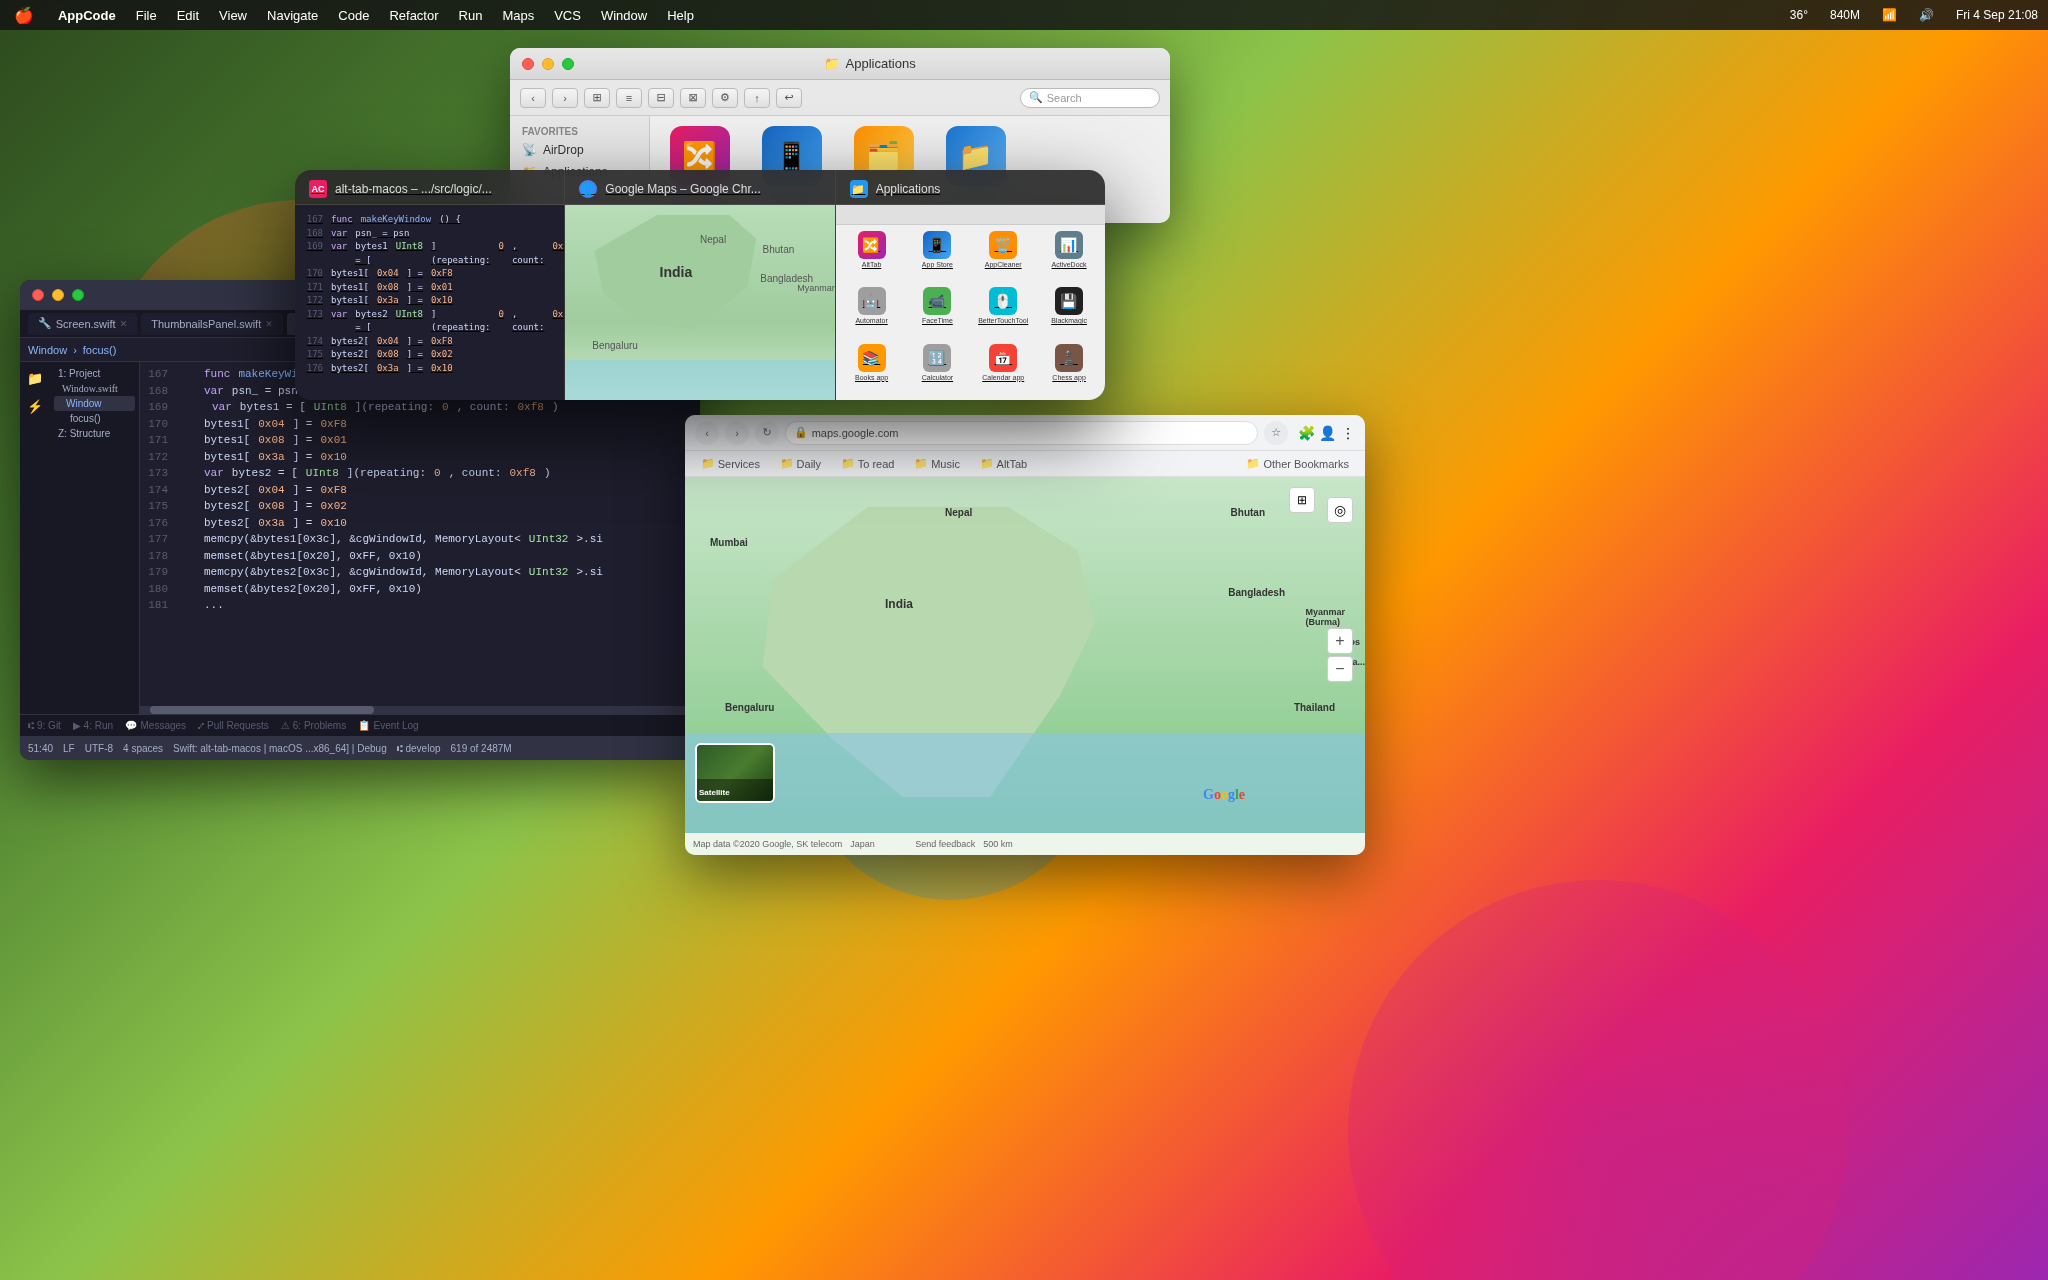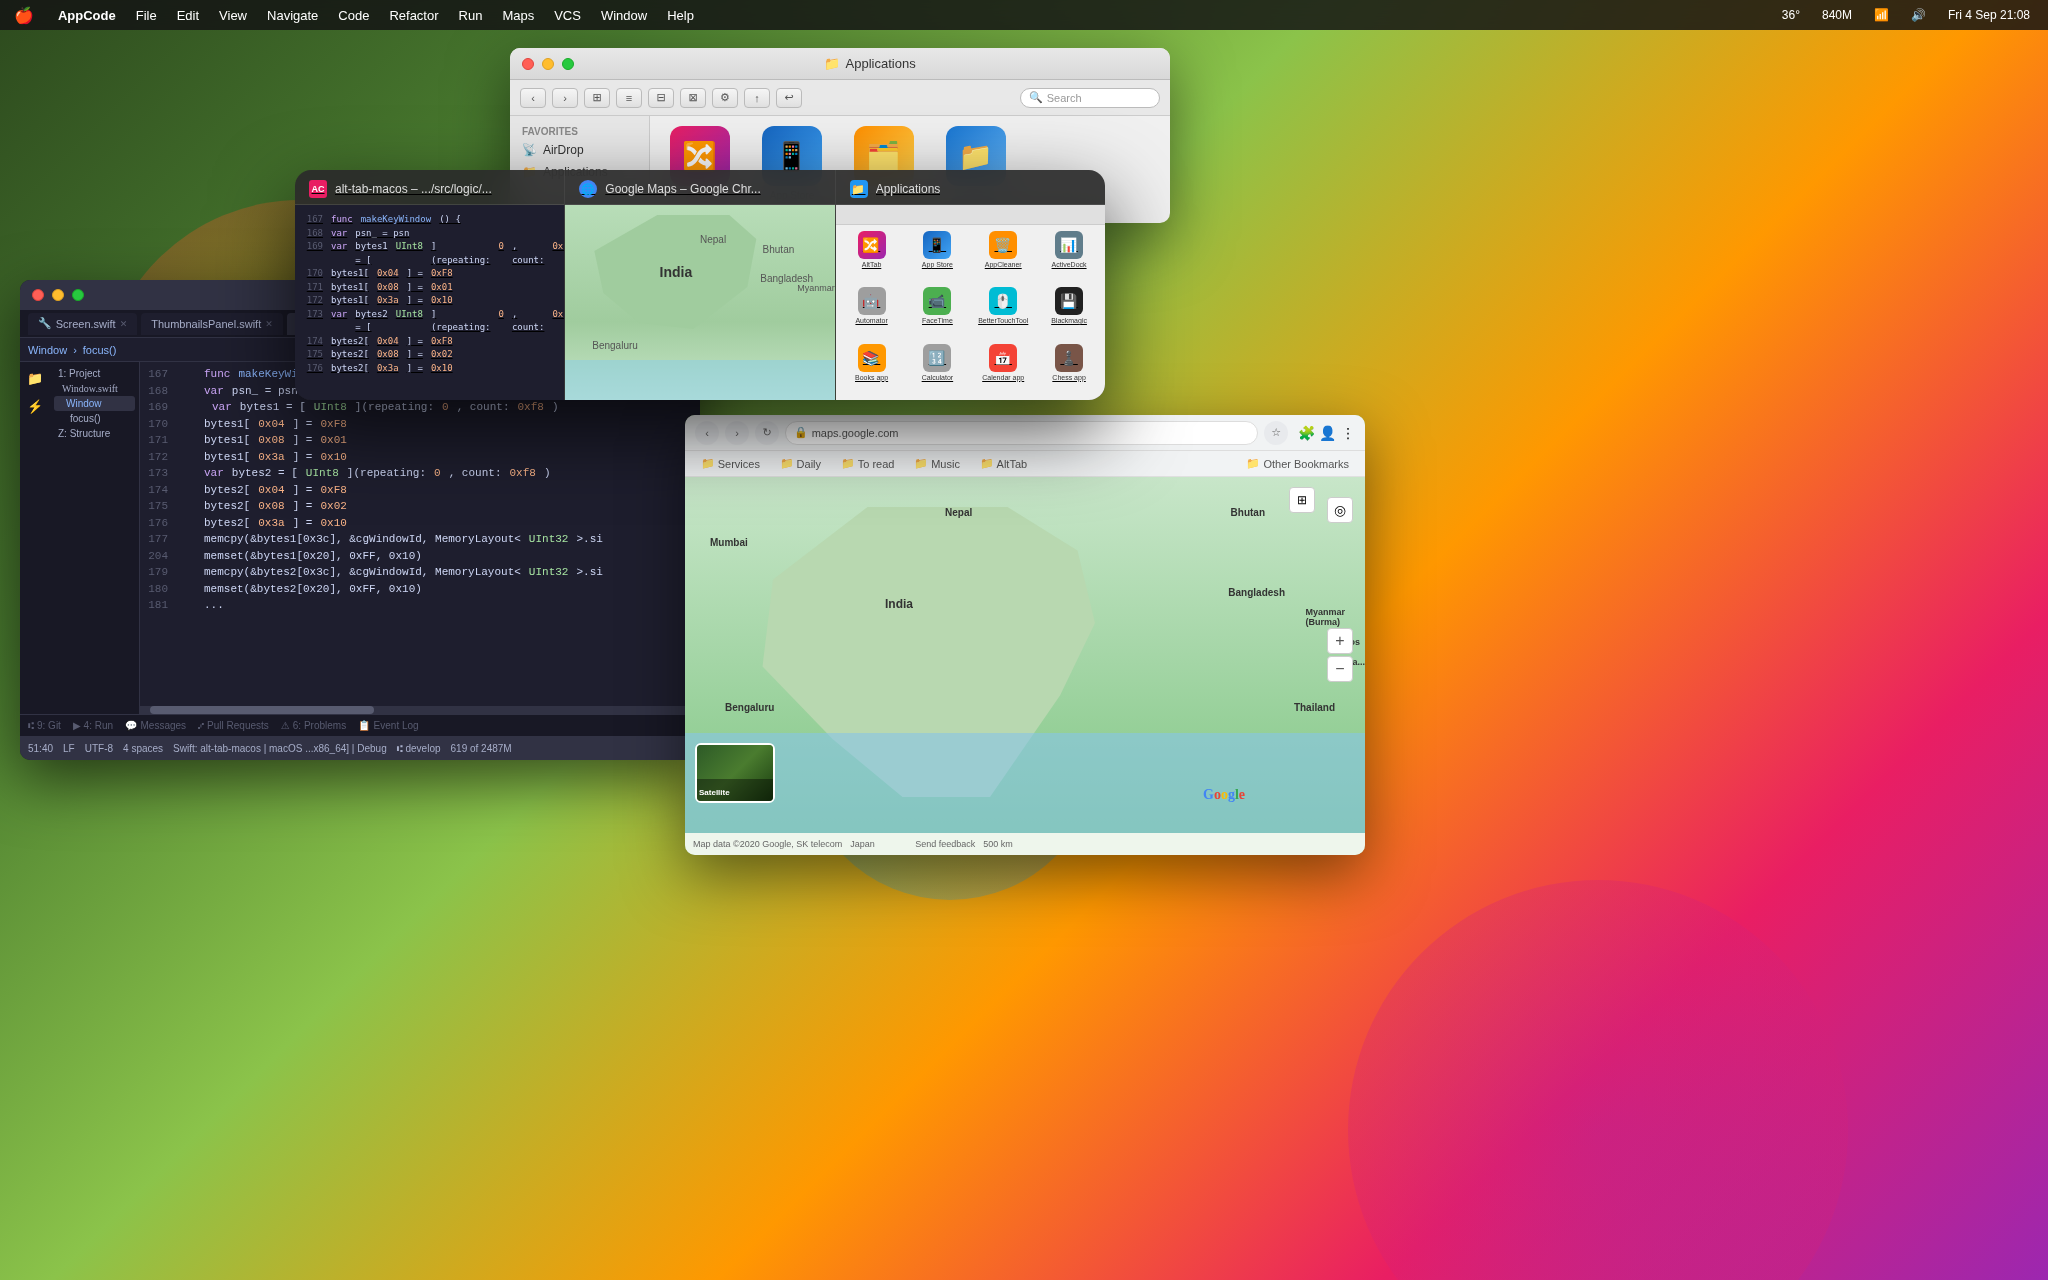--- a/index.html
+++ b/index.html
@@ -53,21 +53,21 @@
       padding: 0 14px;
     }
     .menubar-item.bold {
       font-weight: 600;
     }
     .menubar-right {
       margin-left: auto;
       display: flex;
       align-items: center;
       gap: 2px;
-      padding-right: 8px;
+      padding-right: 0;
     }
     .menubar-right .menubar-item {
       font-size: 12px;
     }
 
     
     .finder-window {
       position: absolute;
       top: 48px;
       left: 510px;
@@ -1030,21 +1030,21 @@
             <span class="code-num">0x10</span>
           </div>
         <div class="code-line">
             <span class="code-lineno">177</span>
             <span style="width:20px;display:inline-block;"></span>
             <span class="code-var">  memcpy(&amp;bytes1[0x3c], &amp;cgWindowId, MemoryLayout&lt;</span>
             <span class="code-type">UInt32</span>
             <span class="code-var">&gt;.si</span>
           </div>
         <div class="code-line">
-            <span class="code-lineno">204</span>
+            <span class="code-lineno">178</span>
             <span style="width:20px;display:inline-block;"></span>
             <span class="code-var">  memset(&amp;bytes1[0x20], 0xFF, 0x10)</span>
           </div>
         <div class="code-line">
             <span class="code-lineno">179</span>
             <span style="width:20px;display:inline-block;"></span>
             <span class="code-var">  memcpy(&amp;bytes2[0x3c], &amp;cgWindowId, MemoryLayout&lt;</span>
             <span class="code-type">UInt32</span>
             <span class="code-var">&gt;.si</span>
           </div>

